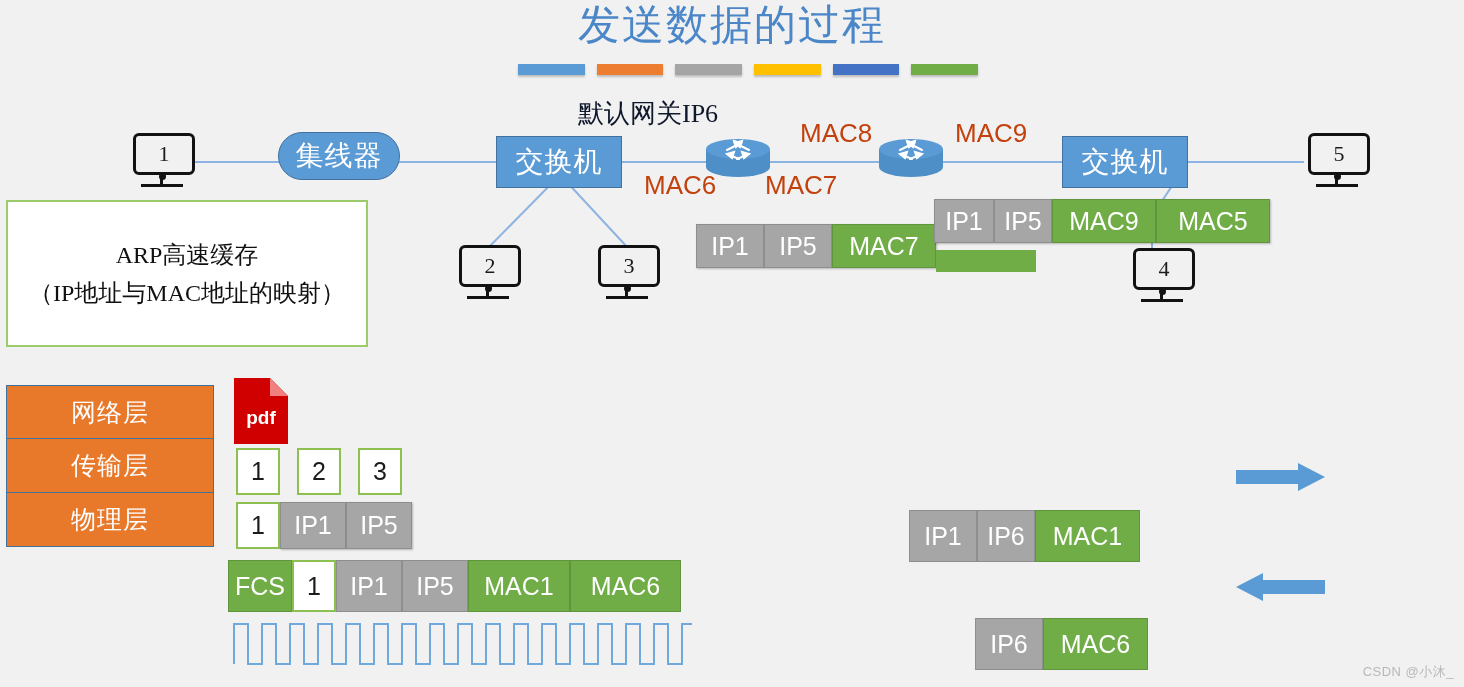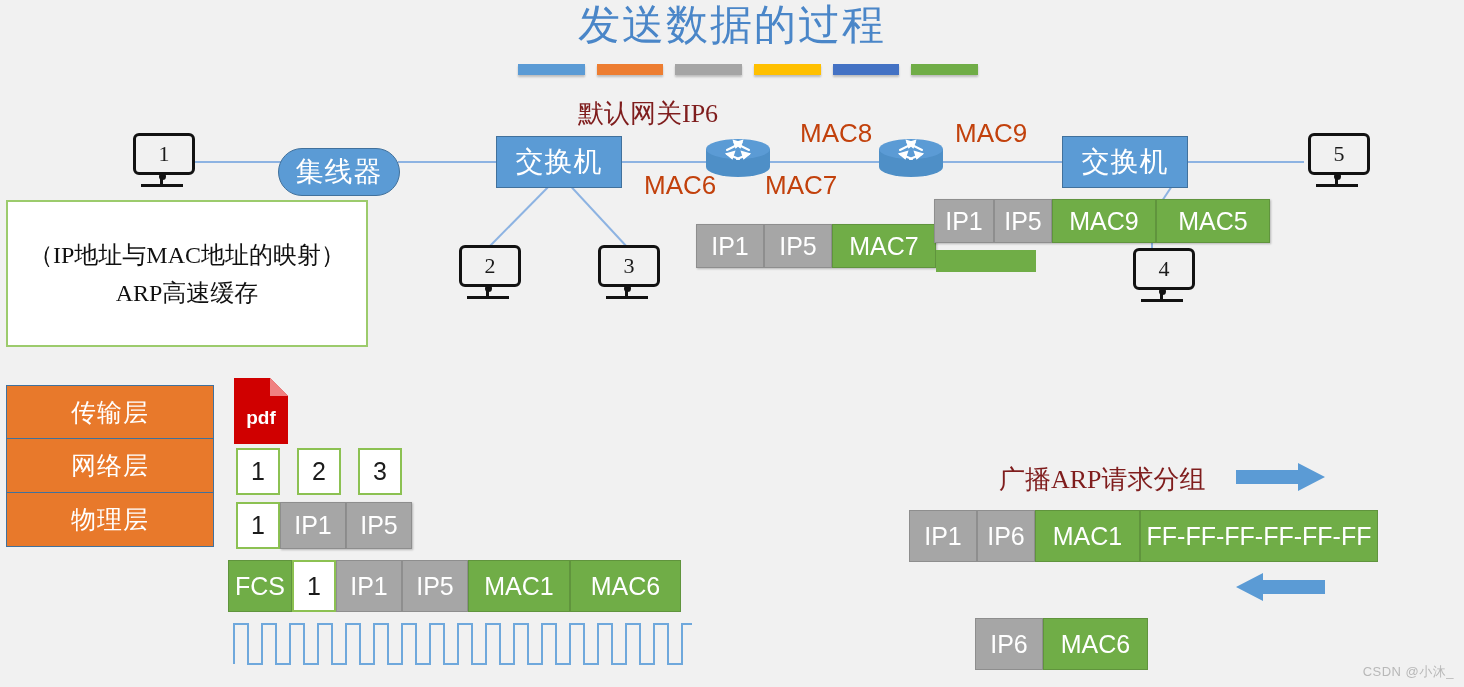--- a/index.html
+++ b/index.html
@@ -74,21 +74,21 @@
     border:1px solid rgba(0,0,0,.14);
   }
   .cell.gray{background:#a6a6a6;}
   .cell.green{background:#70ad47;}
   .cell.white{background:#ffffff;color:#1b1b1b;border:2px solid #8cc152;}
   .row{display:flex;position:absolute;}
   .shadowed{box-shadow:1px 1px 2px rgba(0,0,0,.25);}
 
   
   .lbl{font-size:26px;color:#c2410c;white-space:nowrap;}
-  .lbl-cn{font-family:"Liberation Serif","DejaVu Serif",serif;font-size:26px;color:#7f1d1d;white-space:nowrap;}
+  .lbl-cn{font-family:"Liberation Serif","DejaVu Serif",serif;font-size:26px;color:#0f172a;white-space:nowrap;}
 
   #watermark{right:10px;bottom:6px;color:#b8b8b8;font-size:13px;letter-spacing:.5px;}
 </style>
 </head>
 <body>
 
 <div class="stage">
 
   <div class="abs" id="title">发送数据的过程</div>
   <div class="abs" id="accent-bars">
@@ -143,21 +143,21 @@
     <div class="neck"></div>
     <div class="base"></div>
   </div>
   <div class="abs monitor" style="left:1308px;top:133px;">
     <div class="screen">5</div>
     <div class="dot"></div>
     <div class="neck"></div>
     <div class="base"></div>
   </div>
 
-  <div class="abs netbox" style="left:278px;top:148px;width:120px;height:46px;border-radius:24px;">
+  <div class="abs netbox" style="left:278px;top:132px;width:120px;height:46px;border-radius:24px;">
     <span>集线器</span>
   </div>
   <div class="abs netbox" style="left:496px;top:136px;width:124px;height:50px;">
     <span>交换机</span>
   </div>
   <div class="abs netbox" style="left:1062px;top:136px;width:124px;height:50px;">
     <span>交换机</span>
   </div>
 
   <svg class="abs router" style="left:703px;top:134px;" viewBox="0 0 70 48">
@@ -205,31 +205,31 @@
 
   <div class="row shadowed" style="left:934px;top:199px;">
     <div class="cell gray" style="width:60px;">IP1</div>
     <div class="cell gray" style="width:58px;">IP5</div>
     <div class="cell green" style="width:104px;">MAC9</div>
     <div class="cell green" style="width:114px;">MAC5</div>
   </div>
 
   <div class="abs" id="arp-cache">
     <div>
+      <div class="cn">ARP高速缓存</div>
       <div class="cn">（IP地址与MAC地址的映射）</div>
-      <div class="cn">ARP高速缓存</div>
     </div>
   </div>
 
   <div class="abs" id="layers">
     <div class="layer">
-        <span>传输层</span>
+        <span>网络层</span>
       </div>
     <div class="layer">
-        <span>网络层</span>
+        <span>传输层</span>
       </div>
     <div class="layer">
         <span>物理层</span>
       </div>
   </div>
 
   <svg class="abs" id="pdf-icon" viewBox="0 0 54 66">
     <path d="M0 0 H36 L54 18 V66 H0 Z" fill="#d00000"></path>
     <path d="M36 0 L54 18 H36 Z" fill="#f08080"></path>
     <text x="27" y="46" text-anchor="middle" font-family="Liberation Sans, sans-serif" font-size="19" font-weight="bold" fill="#ffffff">pdf</text>
@@ -253,29 +253,27 @@
     <div class="cell gray" style="width:66px;height:52px;">IP1</div>
     <div class="cell gray" style="width:66px;height:52px;">IP5</div>
     <div class="cell green" style="width:102px;height:52px;">MAC1</div>
     <div class="cell green" style="width:111px;height:52px;">MAC6</div>
   </div>
 
   <svg class="abs" style="left:232px;top:618px;" width="462" height="48" viewBox="0 0 462 48">
     <polyline fill="none" stroke="#6fa8dc" stroke-width="2" points="2,46 2,6 16,6 16,46 30,46 30,6 44,6 44,46 58,46 58,6 72,6 72,46 86,46 86,6 100,6 100,46 114,46 114,6 128,6 128,46 142,46 142,6 156,6 156,46 170,46 170,6 184,6 184,46 198,46 198,6 212,6 212,46 226,46 226,6 240,6 240,46 254,46 254,6 268,6 268,46 282,46 282,6 296,6 296,46 310,46 310,6 324,6 324,46 338,46 338,6 352,6 352,46 366,46 366,6 380,6 380,46 394,46 394,6 408,6 408,46 422,46 422,6 436,6 436,46 450,46 450,6 460,6"></polyline>
   </svg>
 
-  <div class="abs lbl-cn" style="left:999px;top:462px;">广播ARP请求分组</div>
   <svg class="abs" style="left:1236px;top:462px;" width="90" height="30" viewBox="0 0 90 30">
     <polygon points="0,8 62,8 62,1 89,15 62,29 62,22 0,22" fill="#5b9bd5"></polygon>
   </svg>
   <div class="row" style="left:909px;top:510px;">
     <div class="cell gray" style="width:68px;height:52px;">IP1</div>
     <div class="cell gray" style="width:58px;height:52px;">IP6</div>
     <div class="cell green" style="width:105px;height:52px;">MAC1</div>
-    <div class="cell green" style="width:238px;height:52px;">FF-FF-FF-FF-FF-FF</div>
   </div>
 
   <svg class="abs" style="left:1235px;top:572px;" width="90" height="30" viewBox="0 0 90 30">
     <polygon points="90,8 28,8 28,1 1,15 28,29 28,22 90,22" fill="#5b9bd5"></polygon>
   </svg>
   <div class="row" style="left:975px;top:618px;">
     <div class="cell gray" style="width:68px;height:52px;">IP6</div>
     <div class="cell green" style="width:105px;height:52px;">MAC6</div>
   </div>
 

